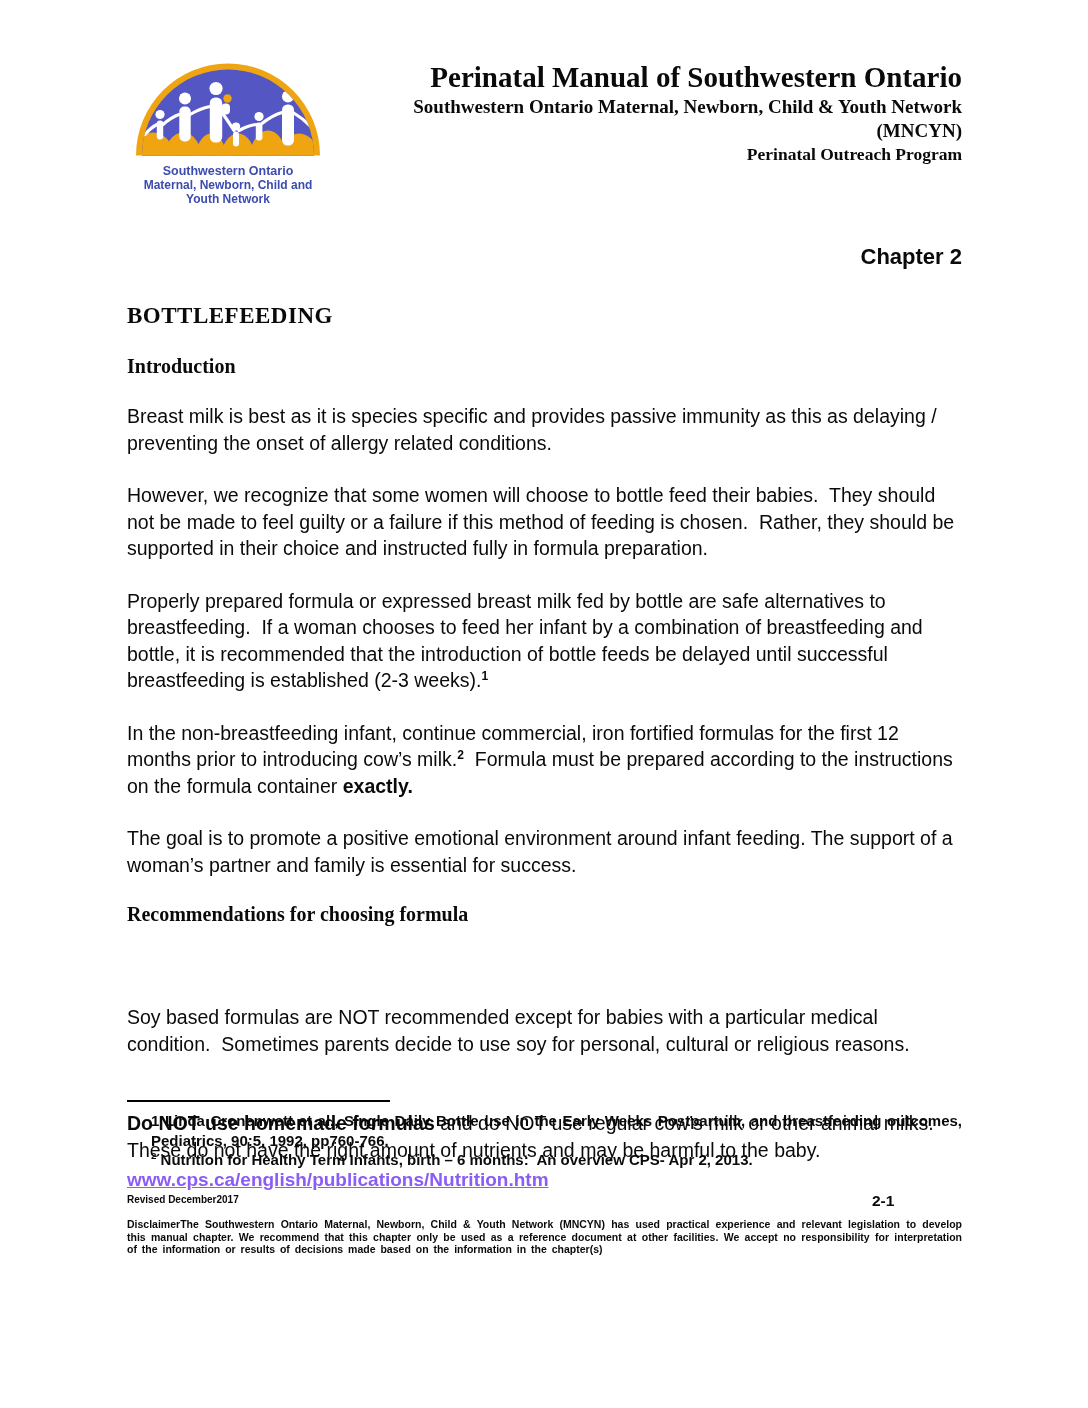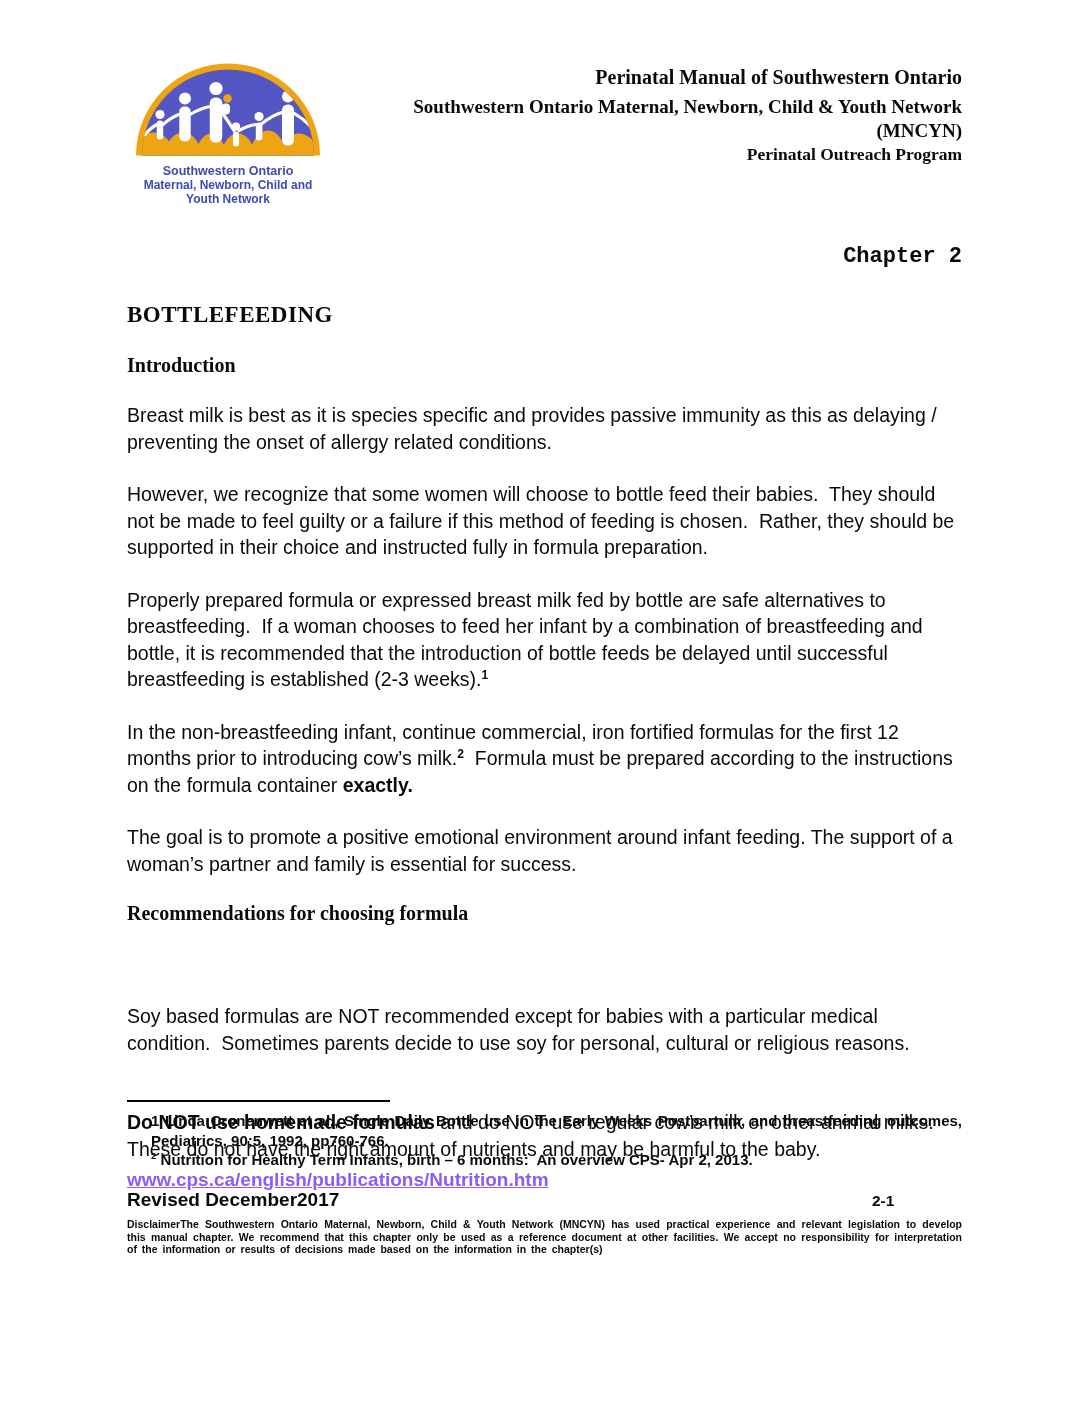--- a/index.html
+++ b/index.html
@@ -20,27 +20,27 @@
     display: flex;
     justify-content: space-between;
     align-items: flex-start;
     padding: 60px 126px 0 127px;
   }
   .logo-block { width: 202px; flex: 0 0 auto; text-align: center; margin-top: 2px; }
   .logo-caption { color:#3c4cae; font-weight: bold; line-height: 14px; margin-top: 2px; }
   .logo-caption .cap1 { font-size: 12.5px; }
   .logo-caption .cap2 { font-size: 12px; }
   .title-block { flex: 1 1 auto; text-align: right; font-family: "Liberation Serif", serif; font-weight: bold; margin-top: 2px; }
-  .doc-title    { font-size: 20px; line-height: 30px; }
+  .doc-title    { font-size: 29px; line-height: 30px; }
   .doc-subtitle { font-size: 19px; line-height: 24px; margin-top: 3px; }
   .doc-program  { font-size: 17.5px; line-height: 22px; }
 
   
   .chapter-row { text-align: right; padding: 0 126px; margin-top: 38px; }
-  .chapter-label { font-size: 22px; font-weight: bold; font-family: Liberation Mono, monospace; }
+  .chapter-label { font-size: 22px; font-weight: bold; }
 
   
   .content { padding: 0 126px 0 127px; }
   .content h1 {
     font-family: "Liberation Serif", serif;
     font-size: 23px; line-height: 24px; font-weight: bold;
     margin: 34px 0 28px 0; letter-spacing: .5px;
   }
   .content h2 {
     font-family: "Liberation Serif", serif;
@@ -55,21 +55,21 @@
   .content p .line { display: block; }
   .content sup { font-size: 0.62em; line-height: 0; vertical-align: super; font-weight: bold; }
   .b { font-weight: bold; }
 
   
   .footer-block { position: absolute; left: 127px; right: 126px; top: 1100px; }
   .fn-sep { width: 263px; border-top: 2px solid #000; margin-bottom: 9px; }
   .fn { font-size: 15px; line-height: 19.5px; font-weight: bold; text-align: justify; white-space: pre-wrap; margin-left: 24px; }
   .fn sup { font-size: 0.65em; line-height: 0; vertical-align: super; }
   .fn-link { display: inline-block; color: #8b5cf6; text-decoration: underline; font-size: 19px; line-height: 19.5px; font-weight: bold; cursor: pointer; }
-  .revised { font-size: 19px; line-height: 19.5px; font-weight: bold; }
+  .revised { font-size: 10px; line-height: 19.5px; font-weight: bold; }
 
   .disclaimer {
     margin-top: 9px;
     font-size: 10.5px; line-height: 12.5px;
     font-weight: bold; text-align: justify;
     word-spacing: 2px;
   }
 
   .page-number { position: absolute; left: 872px; top: 1192px; font-size: 15.5px; font-weight: bold; }
 </style>

